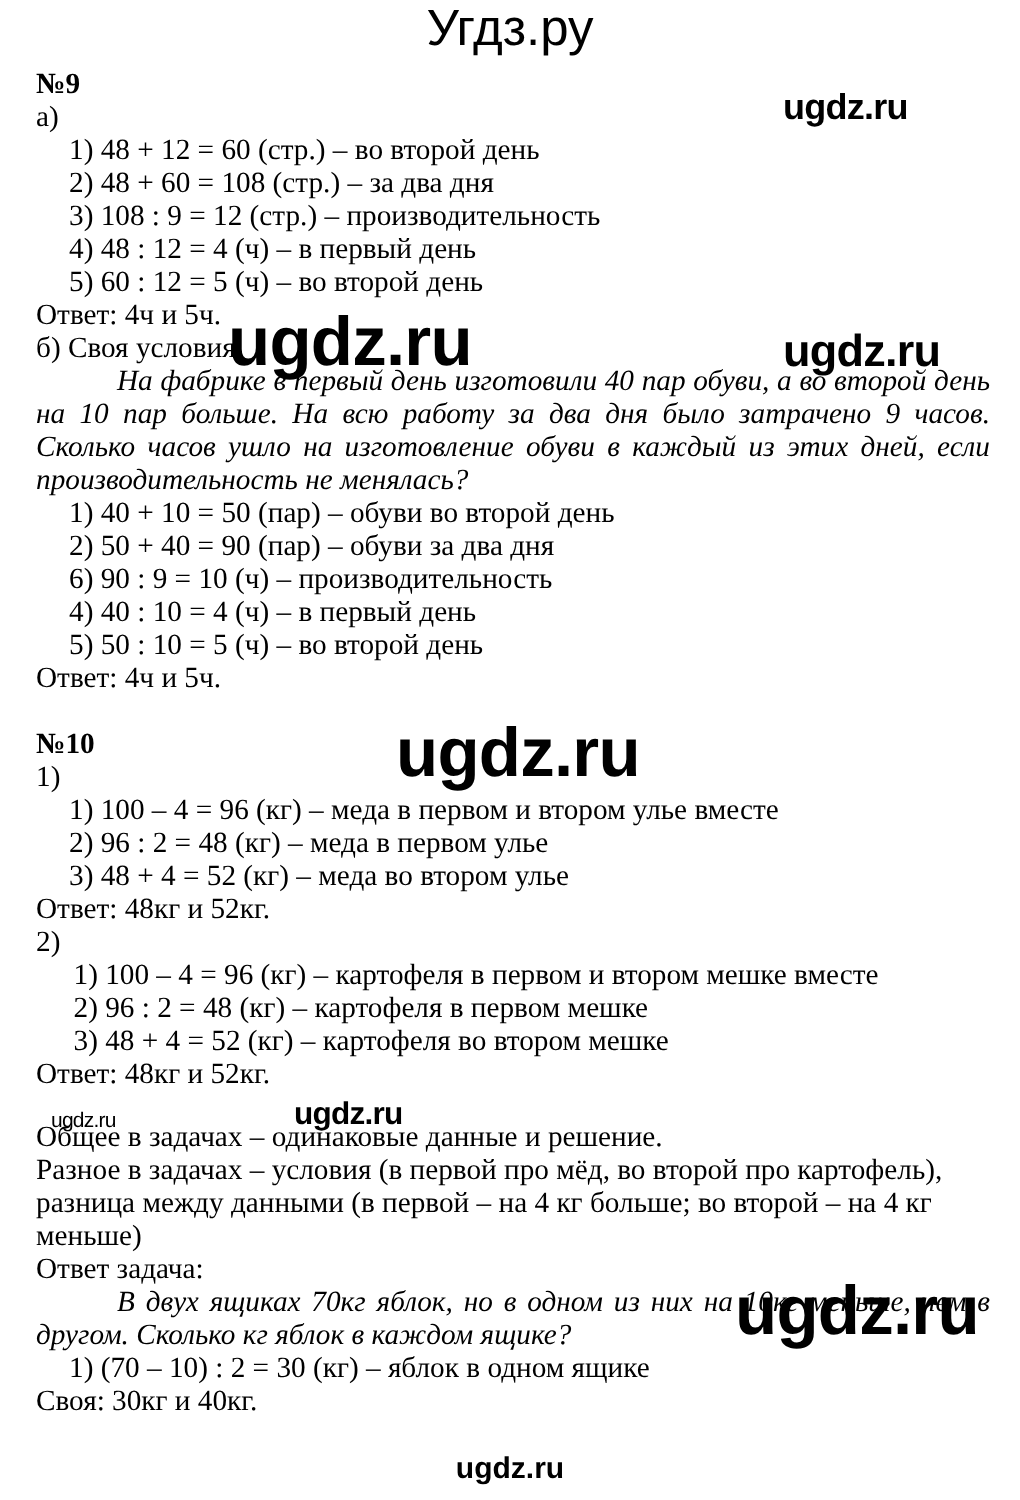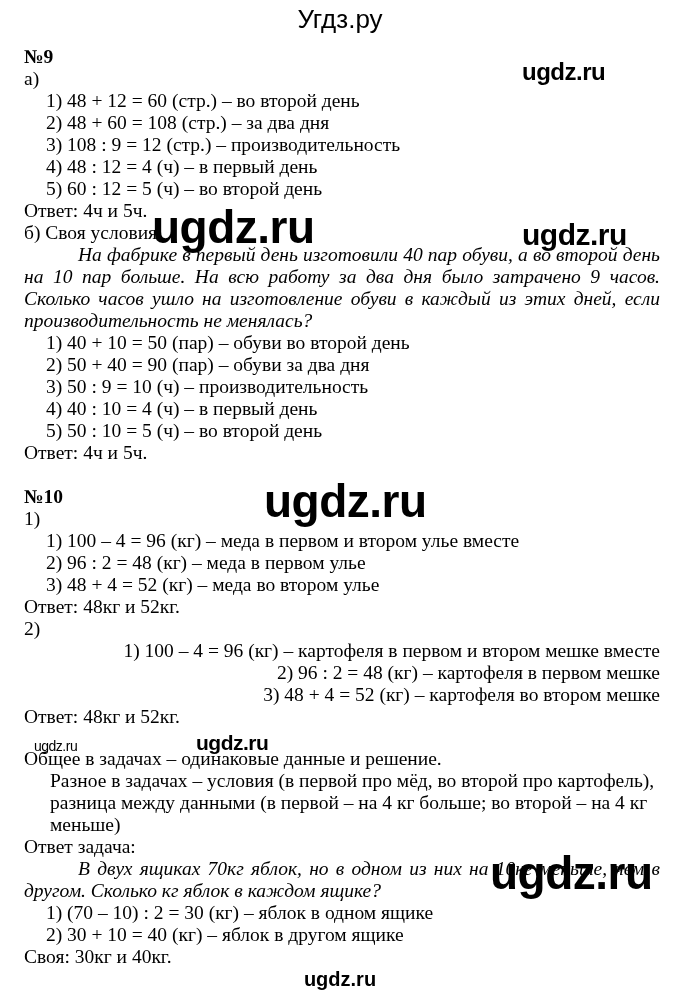--- a/index.html
+++ b/index.html
@@ -1,26 +1,26 @@
 <!DOCTYPE html>
 <html><head>
 <meta charset="utf-8">
 <style>
   html, body { margin: 0; padding: 0; background: #ffffff; }
   body { width: 680px; height: 1000px; position: relative; overflow: hidden; color: #000; }
   .header { position: absolute; top: 0; left: 0; width: 680px; text-align: center;
-    font-family: "Liberation Sans", sans-serif; font-size: 26px; line-height: 32px; top: 3px; }
+    font-family: "Liberation Sans", sans-serif; font-size: 34px; line-height: 32px; top: 3px; }
   .doc { position: absolute; left: 24px; top: 46px; width: 636px;
     font-family: "Liberation Serif", serif; font-size: 19.5px; line-height: 22px; }
   .line { white-space: nowrap; height: 22px; }
   .step { padding-left: 22px; }
-  .step2 { padding-left: 25px; text-align: right; }
+  .step2 { padding-left: 25px; }
   .num { font-weight: bold; }
   .italic { font-style: italic; text-align: justify; white-space: normal; height: auto; text-indent: 54px; font-family: Liberation Serif, serif; }
-  .para { white-space: normal; height: auto; margin-left: 26px; }
+  .para { white-space: normal; height: auto; }
   .gap { height: 22px; }
   .wm { position: absolute; font-family: "Liberation Sans", sans-serif; font-weight: bold; color: #000; letter-spacing: -0.5px; }
   .wm-s { font-size: 17px; }
   .wm-m { font-size: 24px; }
   .wm-l { font-size: 46px; }
   .wm-tiny { font-size: 14px; font-weight: normal; }
   .footer { position: absolute; left: 0; width: 680px; text-align: center; top: 968px;
     font-family: "Liberation Sans", sans-serif; font-size: 20px; font-weight: bold; }
 </style>
 </head>
@@ -35,21 +35,21 @@
   <div class="line step">1) 48 + 12 = 60 (стр.) – во второй день</div>
   <div class="line step">2) 48 + 60 = 108 (стр.) – за два дня</div>
   <div class="line step">3) 108 : 9 = 12 (стр.) – производительность</div>
   <div class="line step">4) 48 : 12 = 4 (ч) – в первый день</div>
   <div class="line step">5) 60 : 12 = 5 (ч) – во второй день</div>
   <div class="line">Ответ: 4ч и 5ч.</div>
   <div class="line">б) Своя условия</div>
   <div class="line italic">На фабрике в первый день изготовили 40 пар обуви, а во второй день на 10 пар больше. На всю работу за два дня было затрачено 9 часов. Сколько часов ушло на изготовление обуви в каждый из этих дней, если производительность не менялась?</div>
   <div class="line step">1) 40 + 10 = 50 (пар) – обуви во второй день</div>
   <div class="line step">2) 50 + 40 = 90 (пар) – обуви за два дня</div>
-  <div class="line step">3) 50 : 9 = 10 (ч) – производительность</div>
+  <div class="line step">6) 90 : 9 = 10 (ч) – производительность</div>
   <div class="line step">4) 40 : 10 = 4 (ч) – в первый день</div>
   <div class="line step">5) 50 : 10 = 5 (ч) – во второй день</div>
   <div class="line">Ответ: 4ч и 5ч.</div>
   <div class="gap"></div>
 
   <div class="line num">№10</div>
   <div class="line">1)</div>
   <div class="line step">1) 100 – 4 = 96 (кг) – меда в первом и втором улье вместе</div>
   <div class="line step">2) 96 : 2 = 48 (кг) – меда в первом улье</div>
   <div class="line step">3) 48 + 4 = 52 (кг) – меда во втором улье</div>
@@ -58,21 +58,20 @@
   <div class="line step2">1) 100 – 4 = 96 (кг) – картофеля в первом и втором мешке вместе</div>
   <div class="line step2">2) 96 : 2 = 48 (кг) – картофеля в первом мешке</div>
   <div class="line step2">3) 48 + 4 = 52 (кг) – картофеля во втором мешке</div>
   <div class="line">Ответ: 48кг и 52кг.</div>
   <div class="gap" style="height:20px"></div>
   <div class="line">Общее в задачах – одинаковые данные и решение.</div>
   <div class="line para">Разное в задачах – условия (в первой про мёд, во второй про картофель), разница между данными (в первой – на 4 кг больше; во второй – на 4 кг меньше)</div>
   <div class="line">Ответ задача:</div>
   <div class="line italic">В двух ящиках 70кг яблок, но в одном из них на 10кг меньше, чем в другом. Сколько кг яблок в каждом ящике?</div>
   <div class="line step">1) (70 – 10) : 2 = 30 (кг) – яблок в одном ящике</div>
-  <div class="line step">2) 30 + 10 = 40 (кг) – яблок в другом ящике</div>
   <div class="line">Своя: 30кг и 40кг.</div>
 </div>
 
 <div class="wm wm-m" style="left:522px; top:58px;">ugdz.ru</div>
 <div class="wm wm-l" style="left:152px; top:200px;">ugdz.ru</div>
 <div class="wm wm-m" style="left:522px; top:218px; font-size:30px;">ugdz.ru</div>
 <div class="wm wm-l" style="left:264px; top:474px;">ugdz.ru</div>
 <div class="wm wm-tiny" style="left:34px; top:738px;">ugdz.ru</div>
 <div class="wm wm-s" style="left:196px; top:731px; font-size:21px;">ugdz.ru</div>
 <div class="wm wm-l" style="left:490px; top:846px;">ugdz.ru</div>

